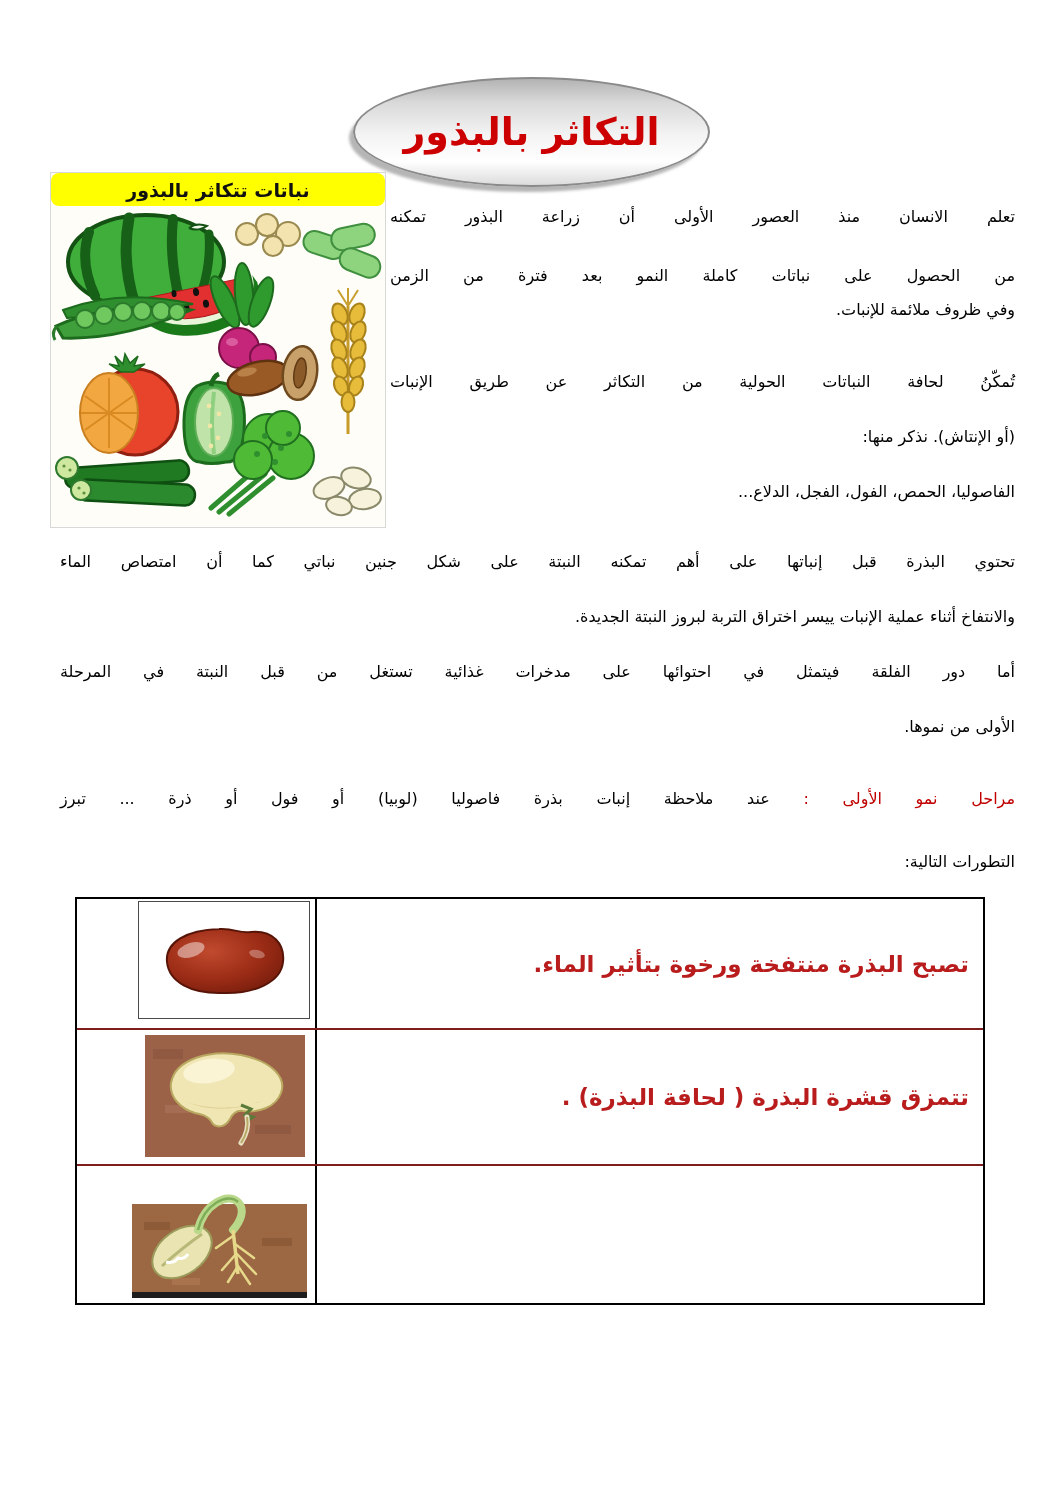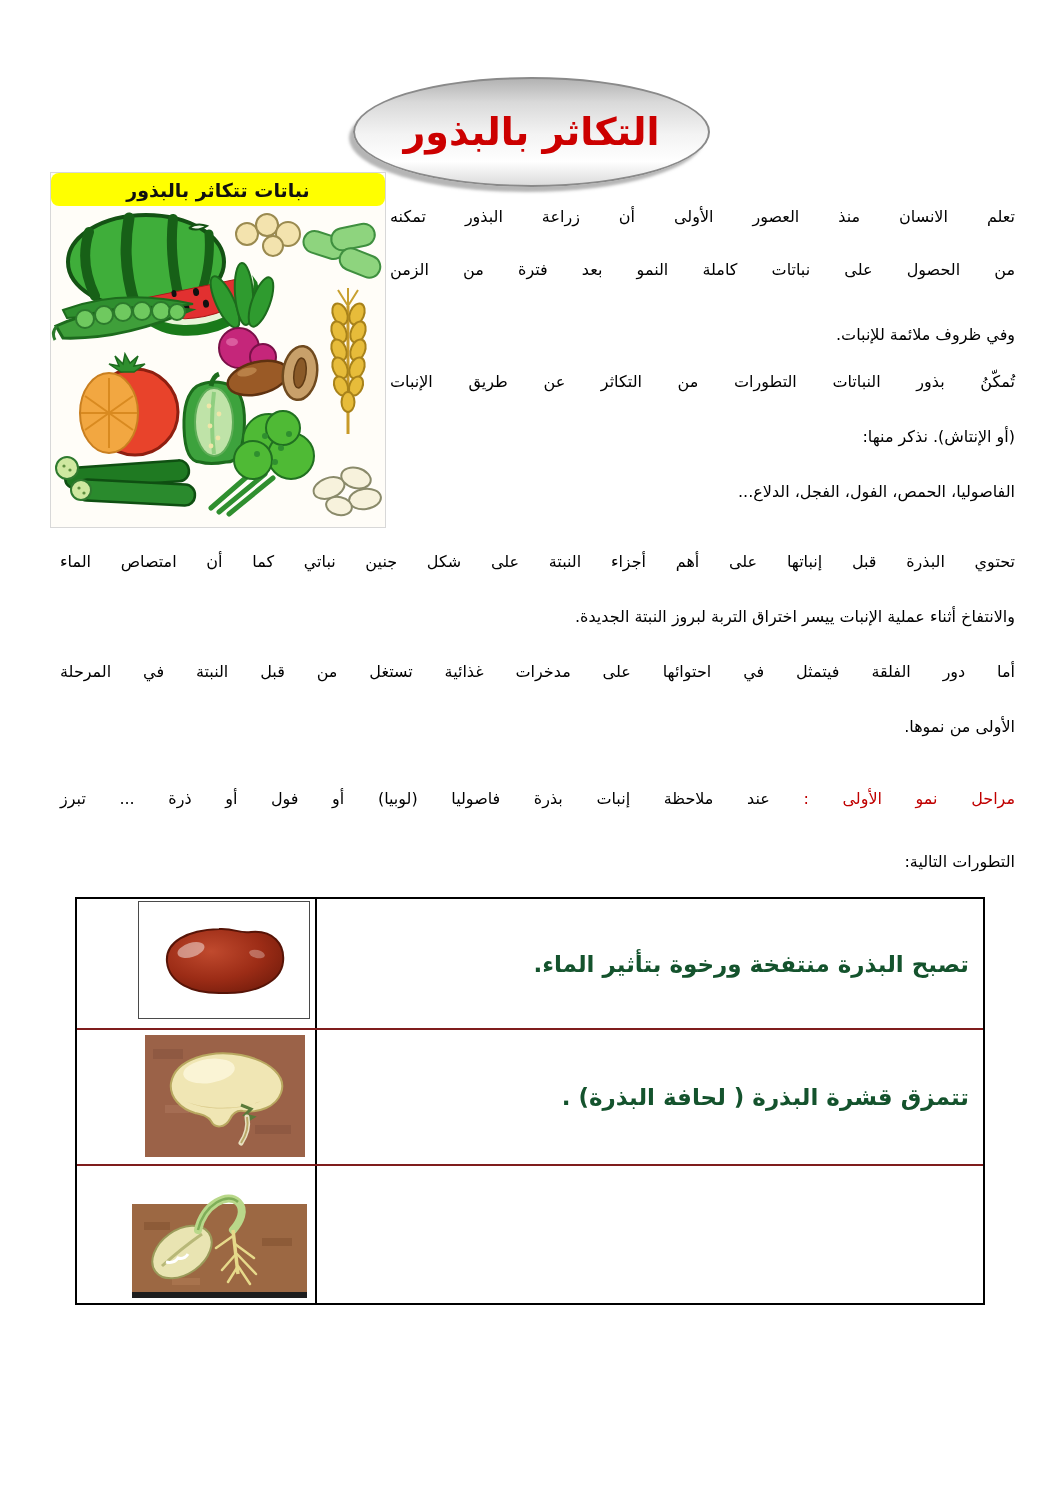--- a/index.html
+++ b/index.html
@@ -30,21 +30,21 @@
   .full-w{ left:60px; width:955px; }
   .jfull{ text-align:justify; text-align-last:justify; }
   .jright{ text-align:right; }
   .red{ color:#c00000; }
 
   
   .stable{ position:absolute; left:75px; top:897px; width:910px; border:2px solid #000; background:#fff; }
   .srow{ display:flex; border-top:2px solid #7f1d1d; }
   .srow:first-child{ border-top:none; }
   .cell-img{ width:240px; border-right:2px solid #000; position:relative; }
-  .cell-text{ flex:1; direction:rtl; padding:16px 14px; color:#14532d;
+  .cell-text{ flex:1; direction:rtl; padding:16px 14px; color:#b91c1c;
     font-size:23px; font-weight:bold; display:flex; align-items:center; }
   .r1{ height:129px; } .r2{ height:136px; } .r3{ height:139px; }
   .img-frame1{ position:absolute; left:61px; top:2px; width:172px; height:118px;
     background:#fff; border:1px solid #4a4a4a; }
   .img-frame2{ position:absolute; left:68px; top:5px; width:160px; height:122px; }
   .img-frame3{ position:absolute; left:55px; top:12px; width:175px; height:122px; background:#fff; }
   .cell-text.top{ align-items:flex-start; padding-top:6px; }
   .row3-text{ width:505px; margin-left:auto; line-height:62px; }
 </style>
 </head>
@@ -199,27 +199,27 @@
       <g fill="#f7f2dc" stroke="#8a8a6a" stroke-width="2">
         <ellipse cx="278" cy="282" rx="16" ry="10" transform="rotate(-20 278 282)"></ellipse>
         <ellipse cx="305" cy="272" rx="15" ry="10" transform="rotate(15 305 272)"></ellipse>
         <ellipse cx="314" cy="293" rx="16" ry="10" transform="rotate(-8 314 293)"></ellipse>
         <ellipse cx="288" cy="300" rx="13" ry="9" transform="rotate(12 288 300)"></ellipse>
       </g>
     </svg>
   </div>
 
   <div class="pline col-r jfull" style="top:197px">تعلم الانسان منذ العصور الأولى أن زراعة البذور تمكنه</div>
-  <div class="pline col-r jfull" style="top:250px">من الحصول على نباتات كاملة النمو بعد فترة من الزمن</div>
-  <div class="pline col-r jright" style="top:315px">وفي ظروف ملائمة للإنبات.</div>
-  <div class="pline col-r jfull" style="top:362px">تُمكّنُ بذور النباتات التطورات من التكاثر عن طريق الإنبات</div>
+  <div class="pline col-r jfull" style="top:256px">من الحصول على نباتات كاملة النمو بعد فترة من الزمن</div>
+  <div class="pline col-r jright" style="top:290px">وفي ظروف ملائمة للإنبات.</div>
+  <div class="pline col-r jfull" style="top:362px">تُمكّنُ لحافة النباتات الحولية من التكاثر عن طريق الإنبات</div>
   <div class="pline col-r jright" style="top:472px">الفاصوليا، الحمص، الفول، الفجل، الدلاع...</div>
   <div class="pline col-r jright" style="top:417px">(أو الإنتاش). نذكر منها:</div>
 
-  <div class="pline full-w jfull" style="top:542px">تحتوي البذرة قبل إنباتها على أهم أجزاء النبتة على شكل جنين نباتي كما أن امتصاص الماء</div>
+  <div class="pline full-w jfull" style="top:542px">تحتوي البذرة قبل إنباتها على أهم تمكنه النبتة على شكل جنين نباتي كما أن امتصاص الماء</div>
   <div class="pline full-w jright" style="top:597px">والانتفاخ أثناء عملية الإنبات ييسر اختراق التربة لبروز النبتة الجديدة.</div>
   <div class="pline full-w jfull" style="top:652px">أما دور الفلقة فيتمثل في احتوائها على مدخرات غذائية تستغل من قبل النبتة في المرحلة</div>
   <div class="pline full-w jright" style="top:707px">الأولى من نموها.</div>
 
   <div class="pline full-w jfull" style="top:779px">
     <span class="red">مراحل نمو الأولى :</span>
     <span>عند ملاحظة إنبات بذرة فاصوليا (لوبيا) أو فول أو ذرة ... تبرز</span>
   </div>
   <div class="pline full-w jright" style="top:842px">التطورات التالية:</div>
 

